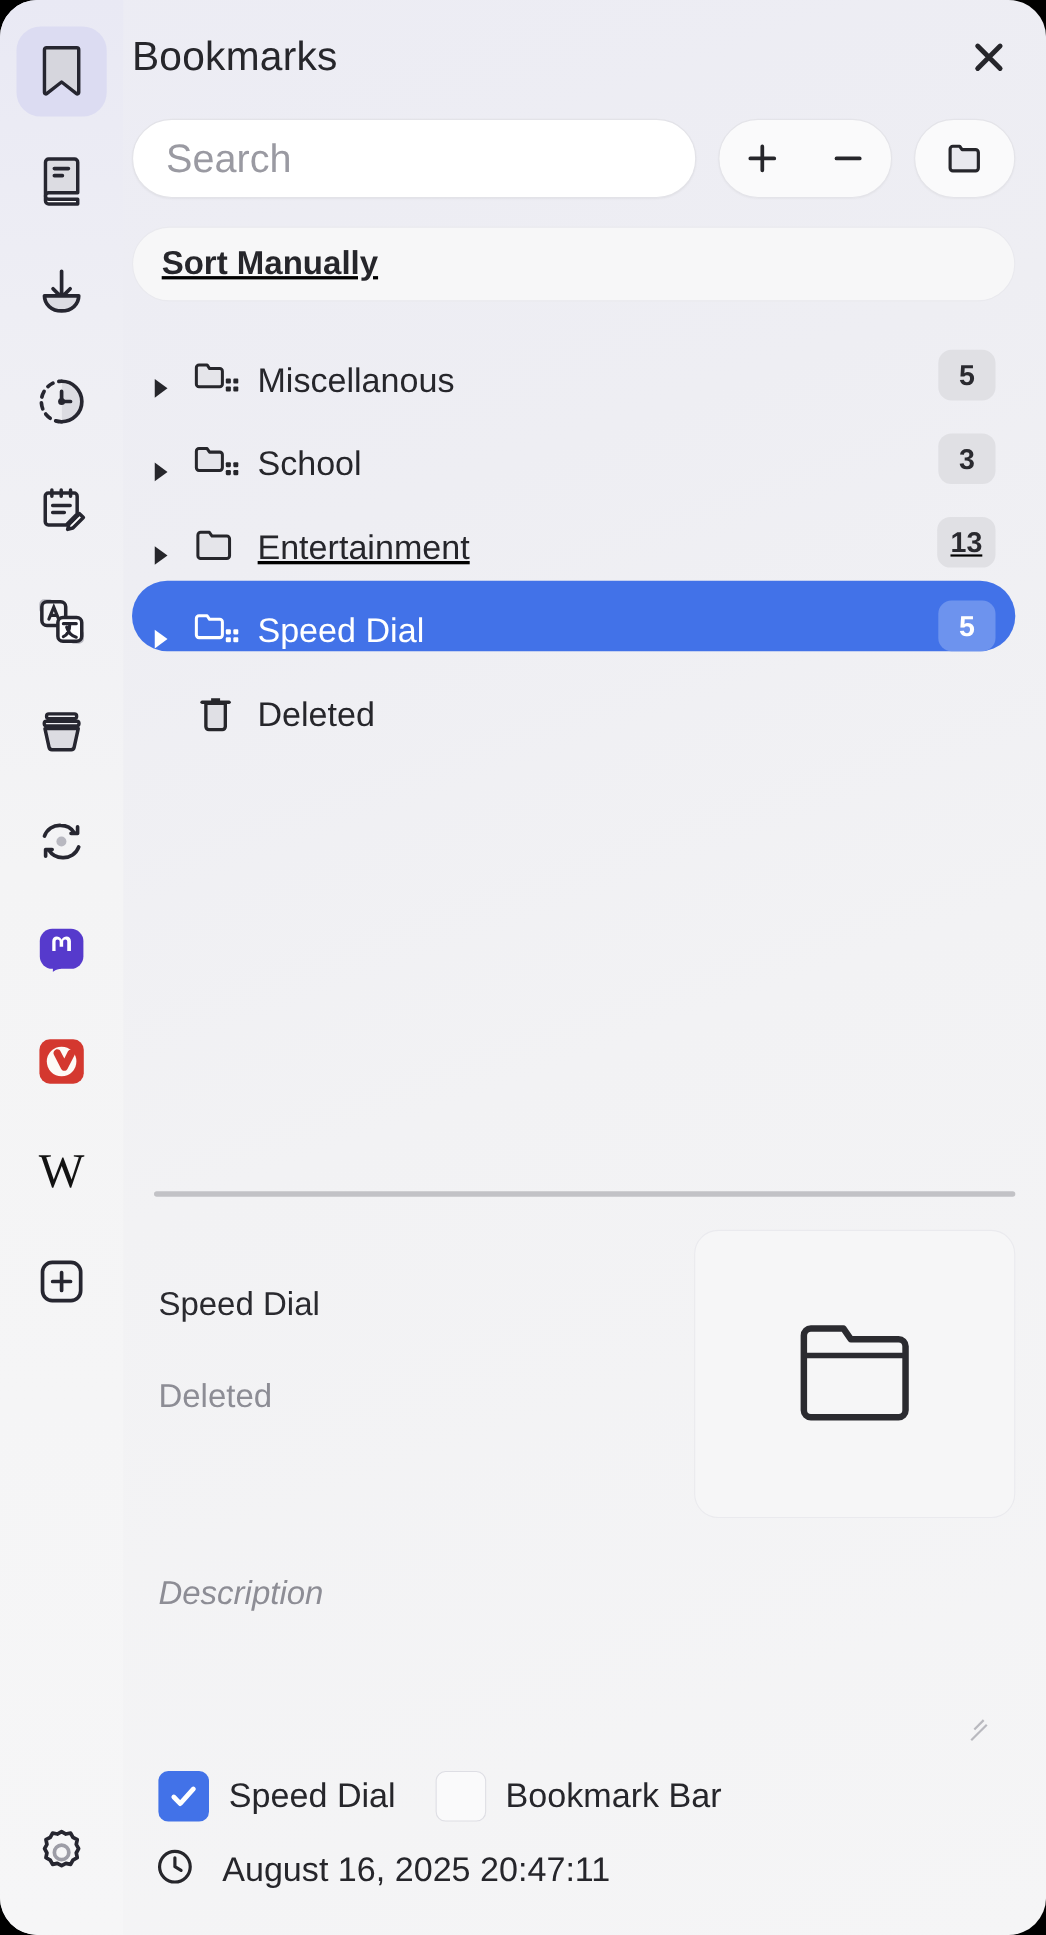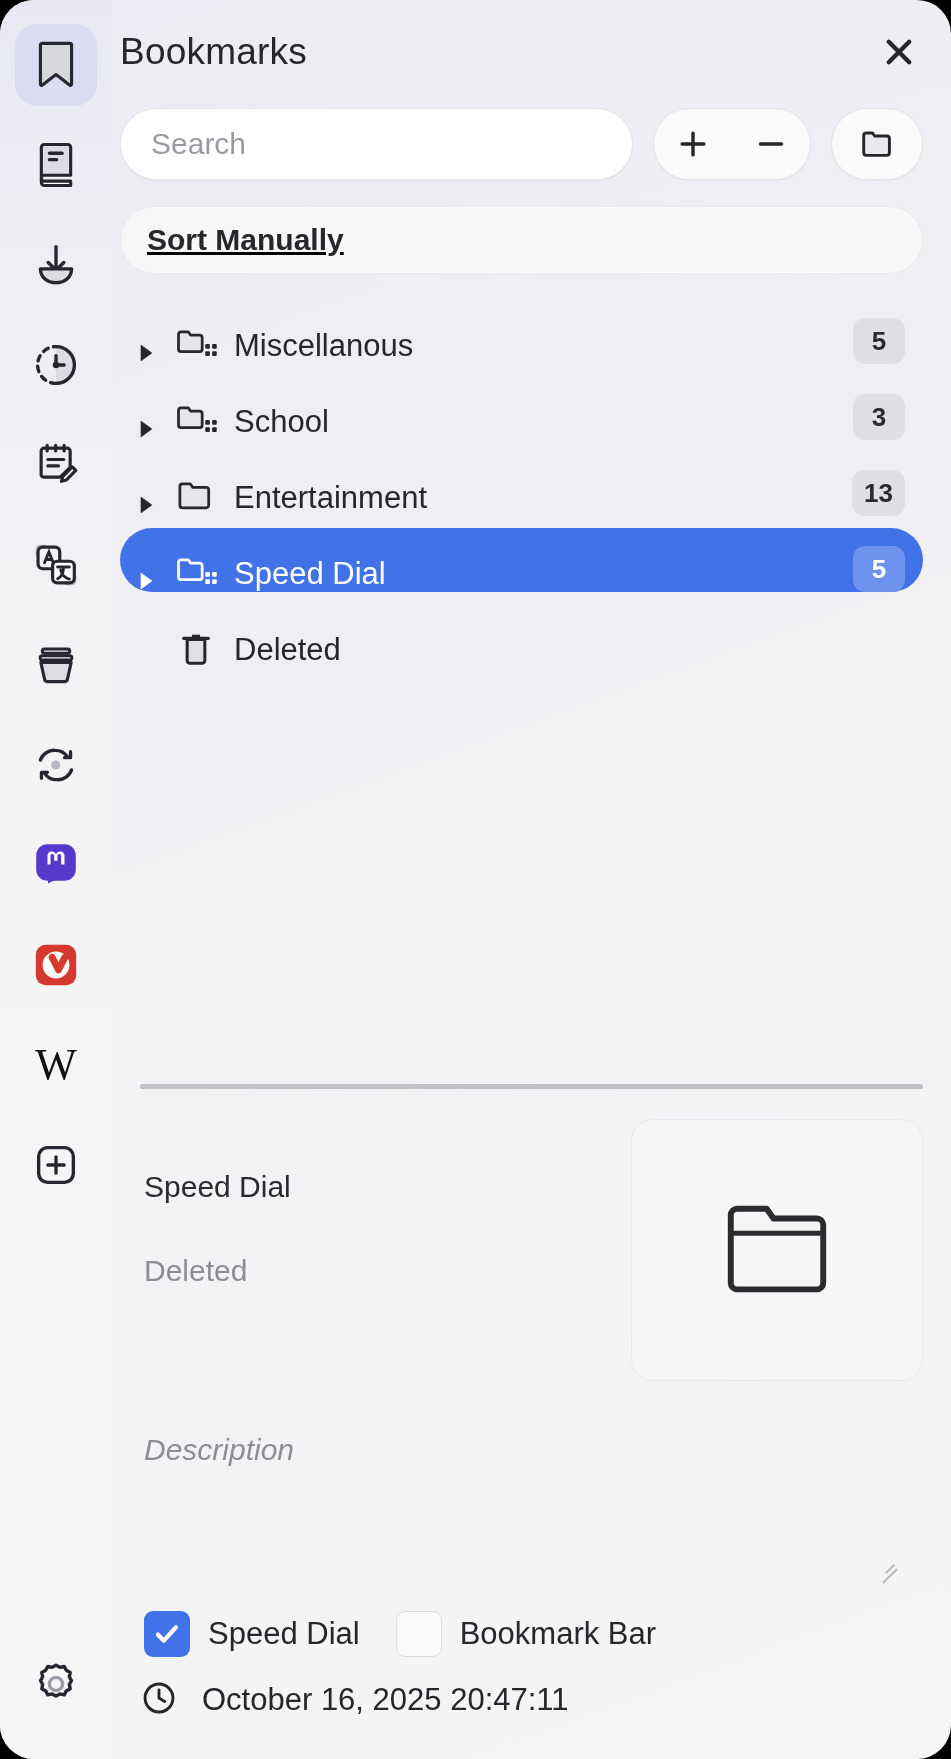--- a/index.html
+++ b/index.html
@@ -72,21 +72,21 @@
     background: #ffffff;
     border: 1px solid #e3e3e8;
     border-radius: 36px;
     display: flex; align-items: center;
     padding: 0 30px;
     box-shadow: 0 1px 2px rgba(0,0,0,.05);
   }
   #search-input {
     border: 0; outline: 0; background: transparent;
     font-family: "Liberation Sans", sans-serif;
-    font-size: 30px; color: #2b2b30; width: 100%;
+    font-size: 36px; color: #2b2b30; width: 100%;
   }
   #search-input::placeholder { color: #9a9aa2; }
 
   .pill-group {
     height: 72px;
     background: #fafafb;
     border: 1px solid #e4e4e9;
     border-radius: 36px;
     display: flex; align-items: center;
     box-shadow: 0 1px 2px rgba(0,0,0,.04);
@@ -445,21 +445,21 @@
             <rect x="17.4" y="9.4" width="2.7" height="2.7" rx=".6" fill="#26262b"></rect>
             <rect x="21.4" y="9.4" width="2.7" height="2.7" rx=".6" fill="#26262b"></rect>
             <rect x="17.4" y="13.6" width="2.7" height="2.7" rx=".6" fill="#26262b"></rect>
             <rect x="21.4" y="13.6" width="2.7" height="2.7" rx=".6" fill="#26262b"></rect>
           </svg>
         </span>
         <span class="tw-label">School</span>
         <span class="tw-count">3</span>
       </div>
 
-      <div class="tree-row" style="margin-bottom:12px;">
+      <div class="tree-row" style="margin-bottom:12px;text-decoration:underline;">
         <span class="tw-arrow">
           <svg width="20" height="22" viewBox="0 0 12 14">
               <path d="M2.6 1.6l7.4 5.4-7.4 5.4z" fill="#26262b"></path>
             </svg>
         </span>
         <span class="tw-icon">
           <svg width="42" height="36" viewBox="0 0 24 21">
             <path d="M2.6 3.8A1.5 1.5 0 0 1 4.1 2.3h4.6l1.4 2h7.8a1.5 1.5 0 0 1 1.5 1.5v8.9a1.5 1.5 0 0 1-1.5 1.5H4.1a1.5 1.5 0 0 1-1.5-1.5z" fill="#e5e5ea" stroke="#26262b" stroke-width="1.6" stroke-linejoin="round"></path>
           </svg>
         </span>
@@ -536,18 +536,18 @@
         <span class="cb-label">Bookmark Bar</span>
       </div>
 
       <div id="date-row">
         <span>
           <svg width="34" height="34" viewBox="0 0 20 20">
             <circle cx="10" cy="10" r="8.2" fill="none" stroke="#26262b" stroke-width="1.7"></circle>
             <path d="M10 5.2V10l3.3 2" stroke="#26262b" stroke-width="1.7" fill="none" stroke-linecap="round" stroke-linejoin="round"></path>
           </svg>
         </span>
-        <span id="date-text">October 16, 2025 20:47:11</span>
+        <span id="date-text">August 16, 2025 20:47:11</span>
       </div>
     </div>
 
   </div>
 </div>
 
 </body></html>

